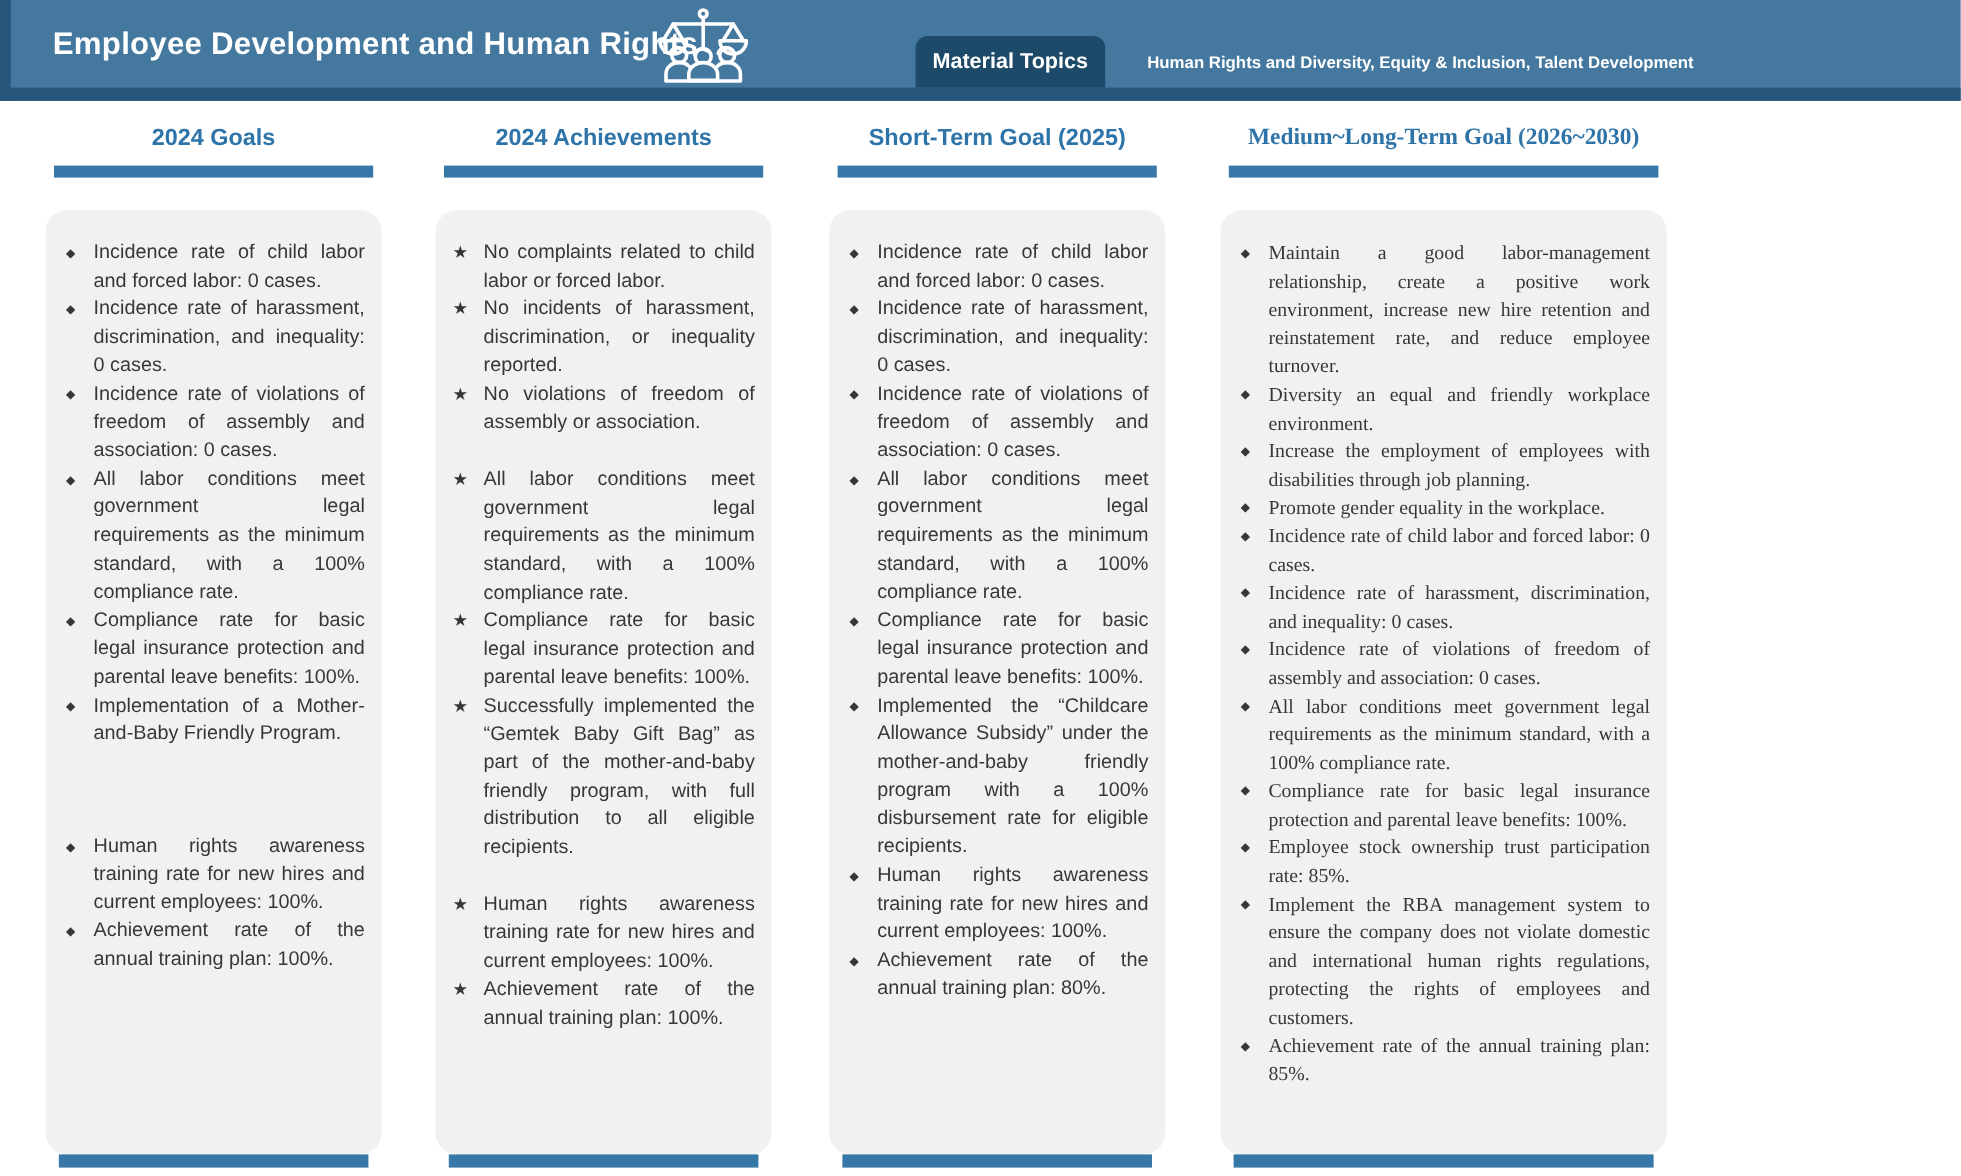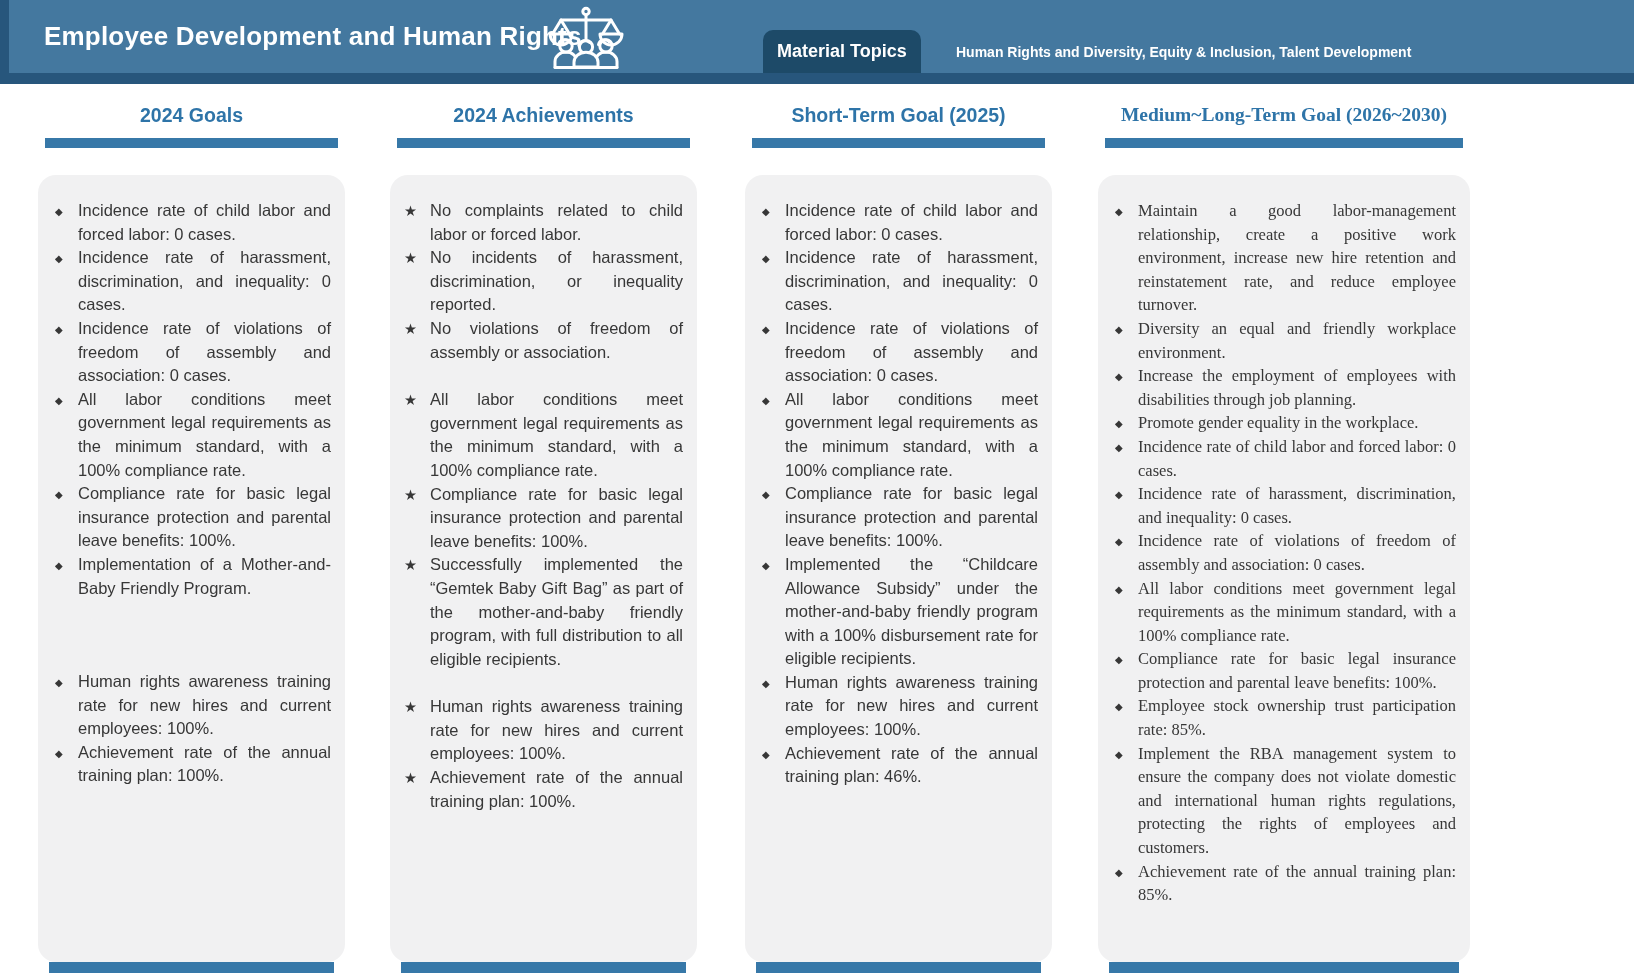--- a/index.html
+++ b/index.html
@@ -33,21 +33,21 @@
     background:var(--tab_bg);border-radius:10px 10px 0 0;
     display:flex;align-items:center;color:var(--header_text);
     font-size:18px;font-weight:bold;white-space:nowrap;z-index:2;
   }
   .header-topics{
     position:absolute;left:956px;top:30px;height:43px;display:flex;align-items:center;
     color:var(--header_text);font-size:14px;font-weight:bold;white-space:nowrap;
   }
   
   .columns{display:flex;align-items:flex-start;padding-left:38px;margin-top:20px;}
-  .column{width:307px;flex:0 0 auto;}
+  .column{width:280px;flex:0 0 auto;}
   .column:nth-child(1){margin-right:45px;}
   .column:nth-child(2){margin-right:48px;}
   .column:nth-child(3){margin-right:46px;}
   .column:nth-child(4){width:372px;font-family:Liberation Serif, serif;}
   .col-title{
     margin:0 0 6px 0;height:28px;text-align:center;
     font-size:19.5px;font-weight:bold;color:var(--title_text);
   }
   .col-topbar{height:10px;background:var(--accent);margin:0 7px 3px 7px;}
   .card{
@@ -164,21 +164,21 @@
     <div class="card">
       <div class="card-body">
           <ul class="group bullet-diamond">
             <li>Incidence rate of child labor and forced labor: 0 cases.</li>
             <li>Incidence rate of harassment, discrimination, and inequality: 0 cases.</li>
             <li>Incidence rate of violations of freedom of assembly and association: 0 cases.</li>
             <li>All labor conditions meet government legal requirements as the minimum standard, with a 100% compliance rate.</li>
             <li>Compliance rate for basic legal insurance protection and parental leave benefits: 100%.</li>
             <li>Implemented the “Childcare Allowance Subsidy” under the mother-and-baby friendly program with a 100% disbursement rate for eligible recipients.</li>
             <li>Human rights awareness training rate for new hires and current employees: 100%.</li>
-            <li>Achievement rate of the annual training plan: 46%.</li>
+            <li>Achievement rate of the annual training plan: 80%.</li>
           </ul>
         </div>
     </div>
     <div class="col-bottombar"></div>
   </section>
 
   <section class="column">
     <h2 class="col-title">Medium~Long-Term Goal (2026~2030)</h2>
     <div class="col-topbar"></div>
     <div class="card">

